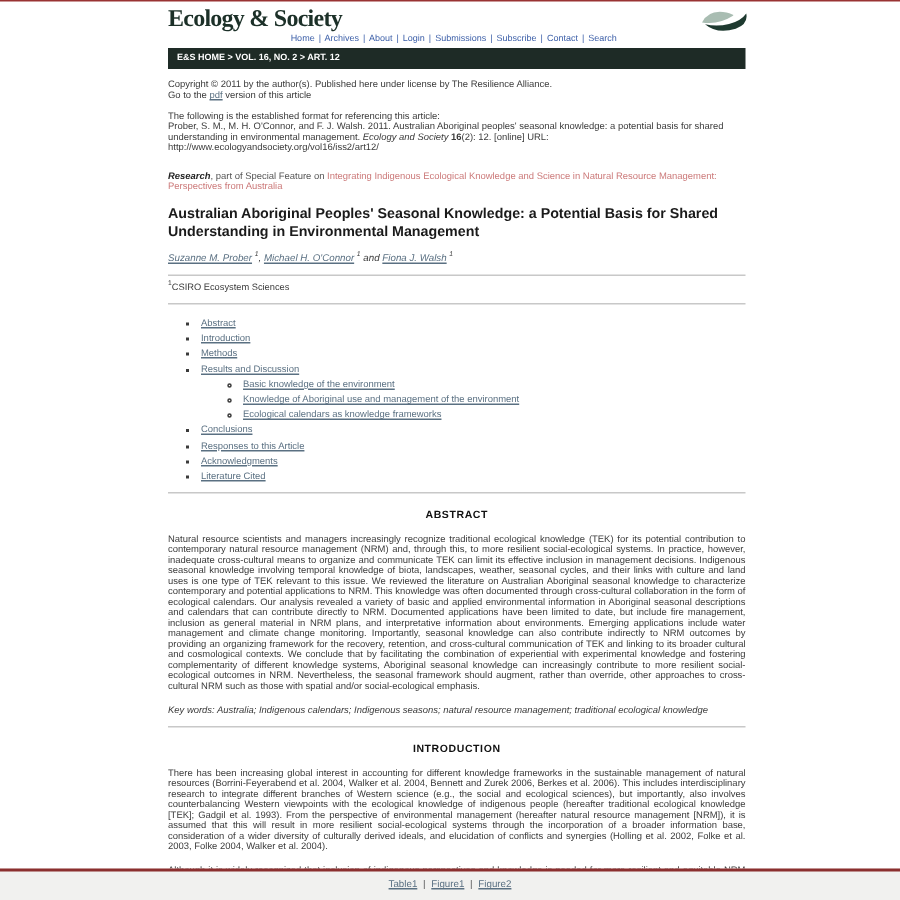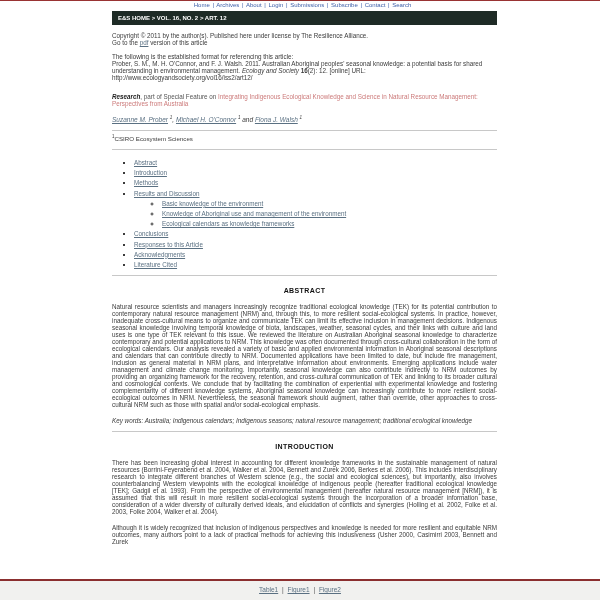--- a/index.html
+++ b/index.html
@@ -44,20 +44,27 @@
   .footer a{color:#5a7082;text-decoration:underline;cursor:pointer;}
   .footer .sep{color:#555;margin:0 2px;}
   i{font-style:italic;} b{font-weight:bold;}
 </style>
 </head>
 <body>
 
 <div class="page">
   <div class="top-line"></div>
 
+  <div class="logo-row">
+    <span class="logo">Ecology &amp; Society</span>
+    <svg class="leaf" width="34" height="16" viewBox="0 0 34 16">
+      <path d="M2 9 Q6 1 16 2 Q21 2.6 23 4.4 Q15 9.4 7 9.4 Q4 9.4 2 9 Z" fill="#a9bdb2"></path>
+      <path d="M4 10.2 Q12 12 20 10 Q28 8 31.5 3 Q33 10 24.5 13.2 Q12 17 4 10.2 Z" fill="#1e3a30"></path>
+    </svg>
+  </div>
 
   <div class="nav">
     <a>Home</a> <span class="sep">|</span>
     <a>Archives</a> <span class="sep">|</span>
     <a>About</a> <span class="sep">|</span>
     <a>Login</a> <span class="sep">|</span>
     <a>Submissions</a> <span class="sep">|</span>
     <a>Subscribe</a> <span class="sep">|</span>
     <a>Contact</a> <span class="sep">|</span>
     <a>Search</a>
@@ -76,20 +83,21 @@
 
     <div class="blk">
       <div>The following is the established format for referencing this article:</div>
       <div><span>Prober, S. M., M. H. O'Connor, and F. J. Walsh. 2011. Australian Aboriginal peoples' seasonal knowledge: a potential basis for shared understanding in environmental management. </span><i>Ecology and Society </i><b>16</b><span>(2): 12. [online] URL: http://www.ecologyandsociety.org/vol16/iss2/art12/</span></div>
     </div>
 
     <div class="sf">
       <span class="research">Research</span><span>, part of Special Feature on </span><a>Integrating Indigenous Ecological Knowledge and Science in Natural Resource Management: Perspectives from Australia</a>
     </div>
 
+    <div class="title">Australian Aboriginal Peoples' Seasonal Knowledge: a Potential Basis for Shared Understanding in Environmental Management</div>
 
     <div class="authors">
       <a>Suzanne M. Prober</a> <sup>1</sup><span>, </span><a>Michael H. O'Connor</a> <sup>1</sup><span> and </span><a>Fiona J. Walsh</a> <sup>1</sup>
     </div>
 
     <hr>
     <div class="affil"><sup>1</sup><span>CSIRO Ecosystem Sciences</span></div>
     <hr>
 
     <ul class="toc">

